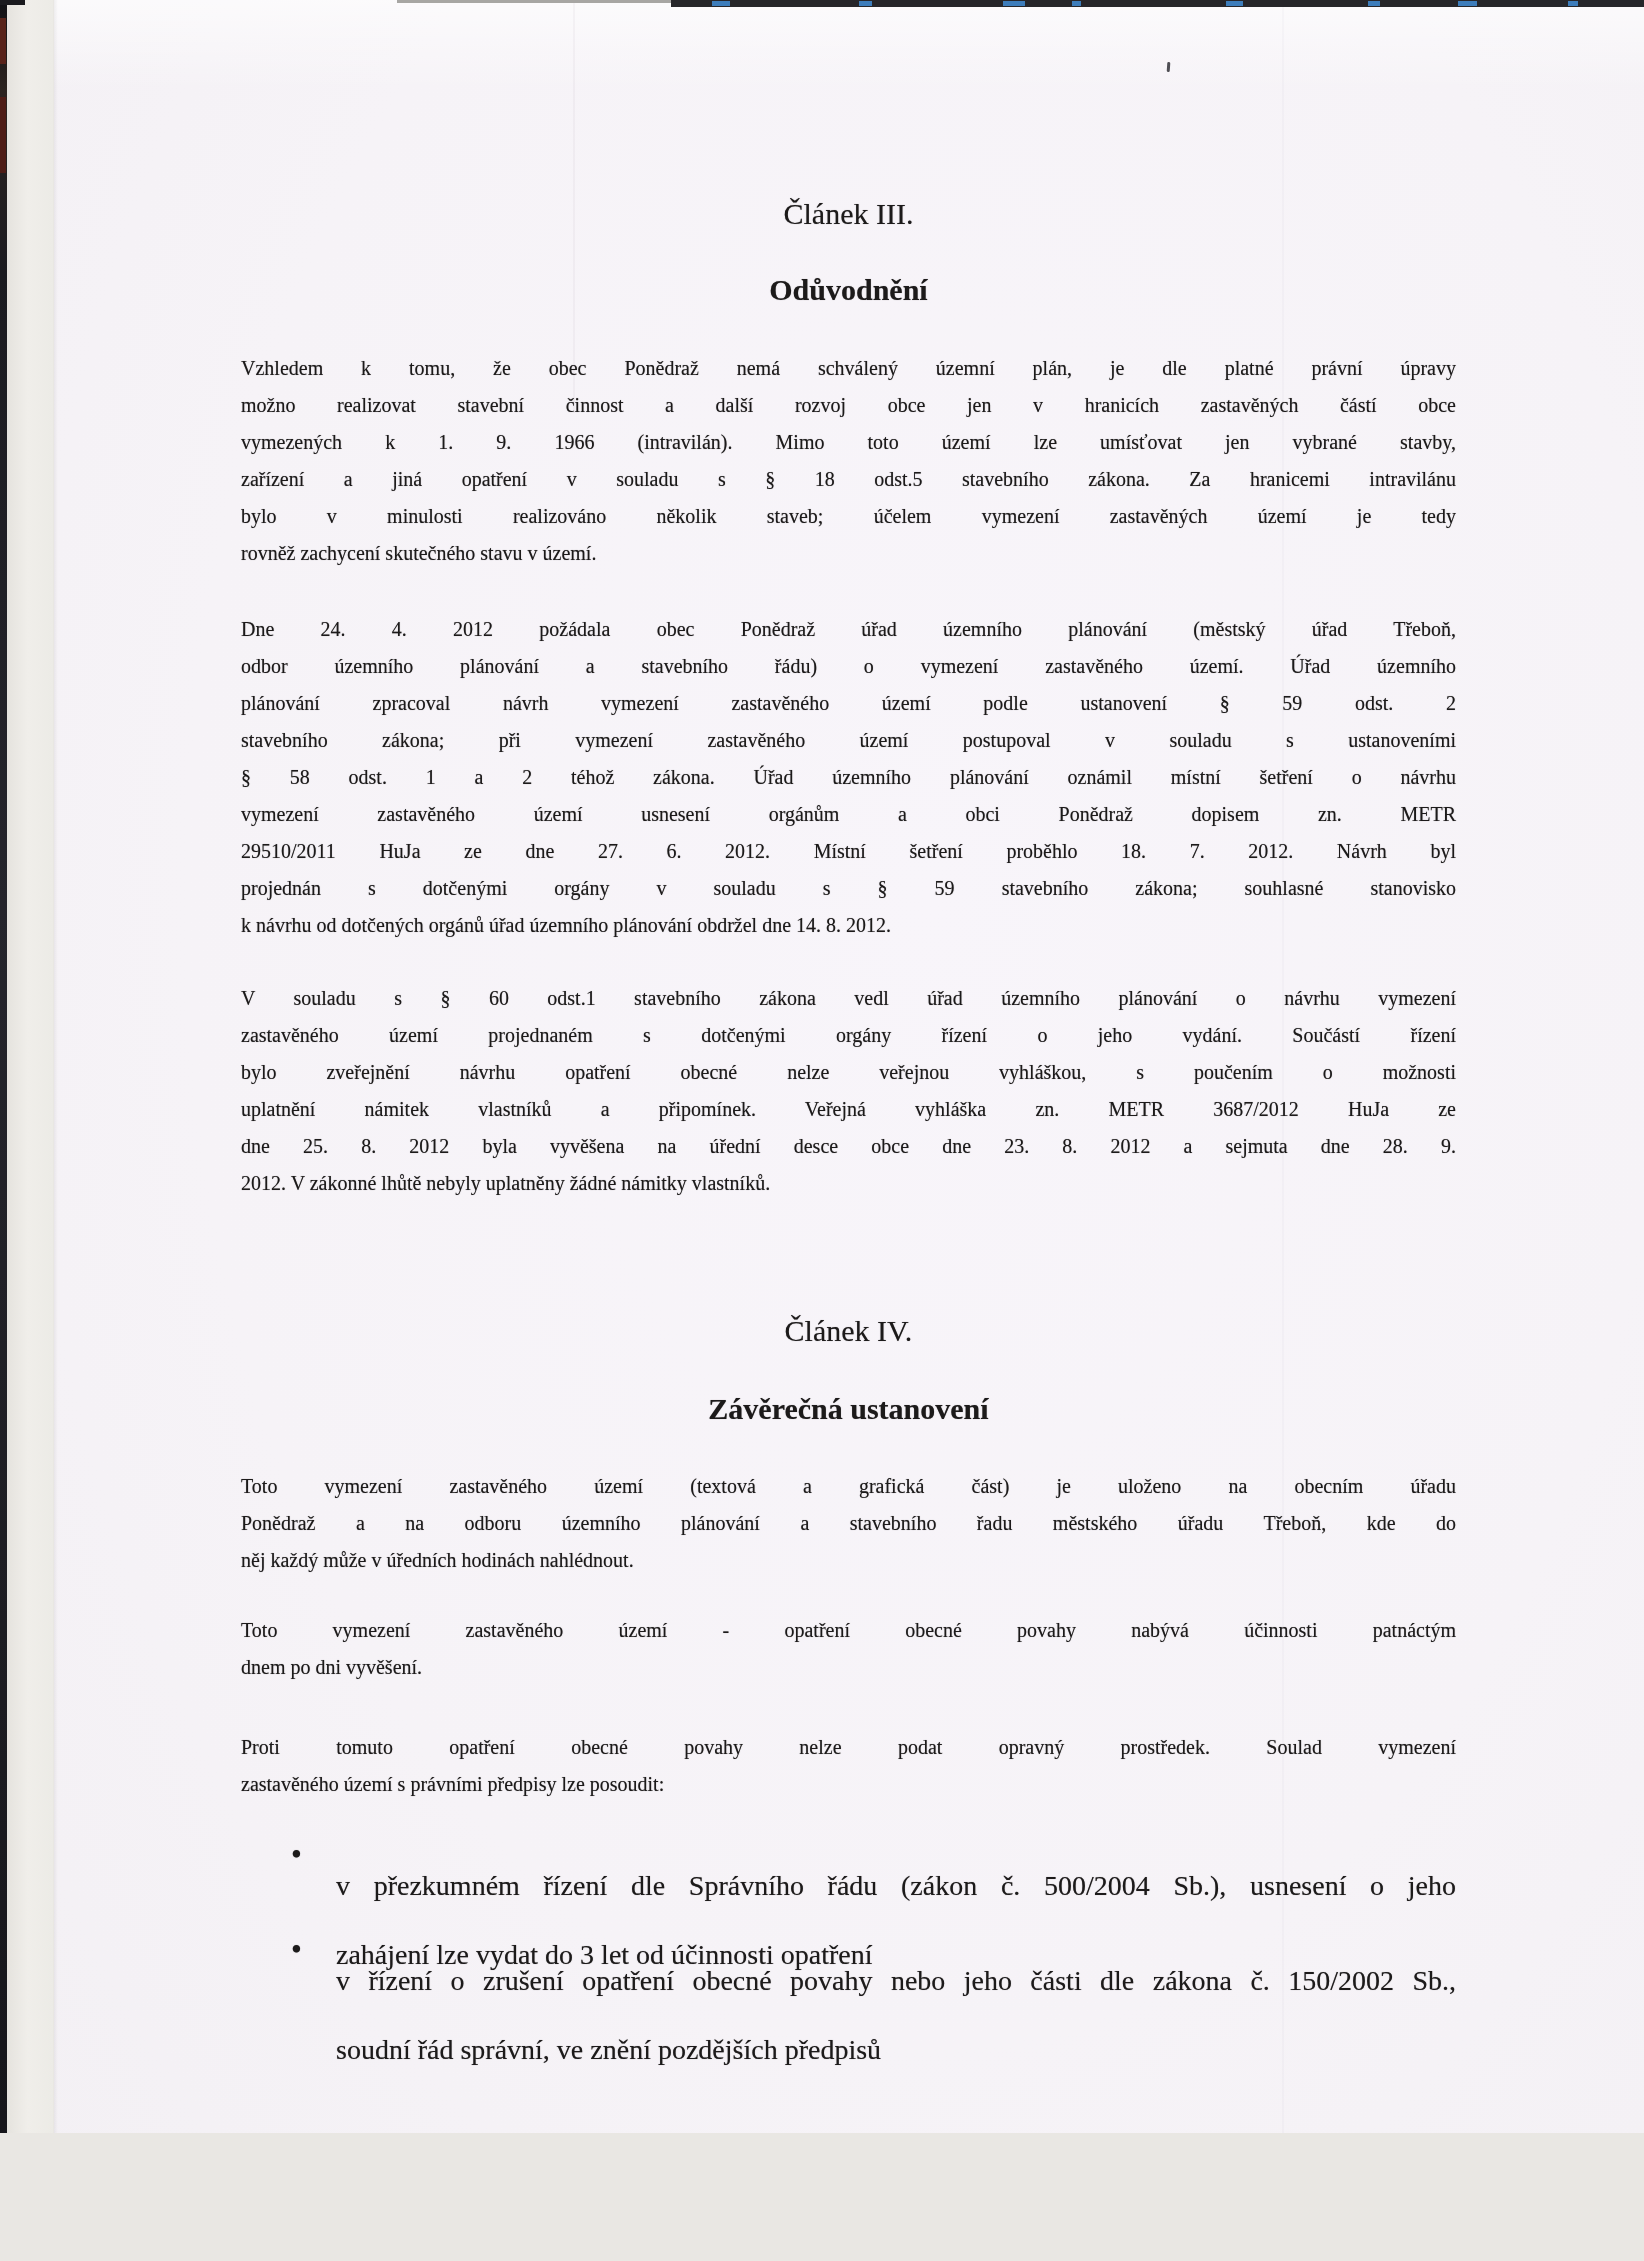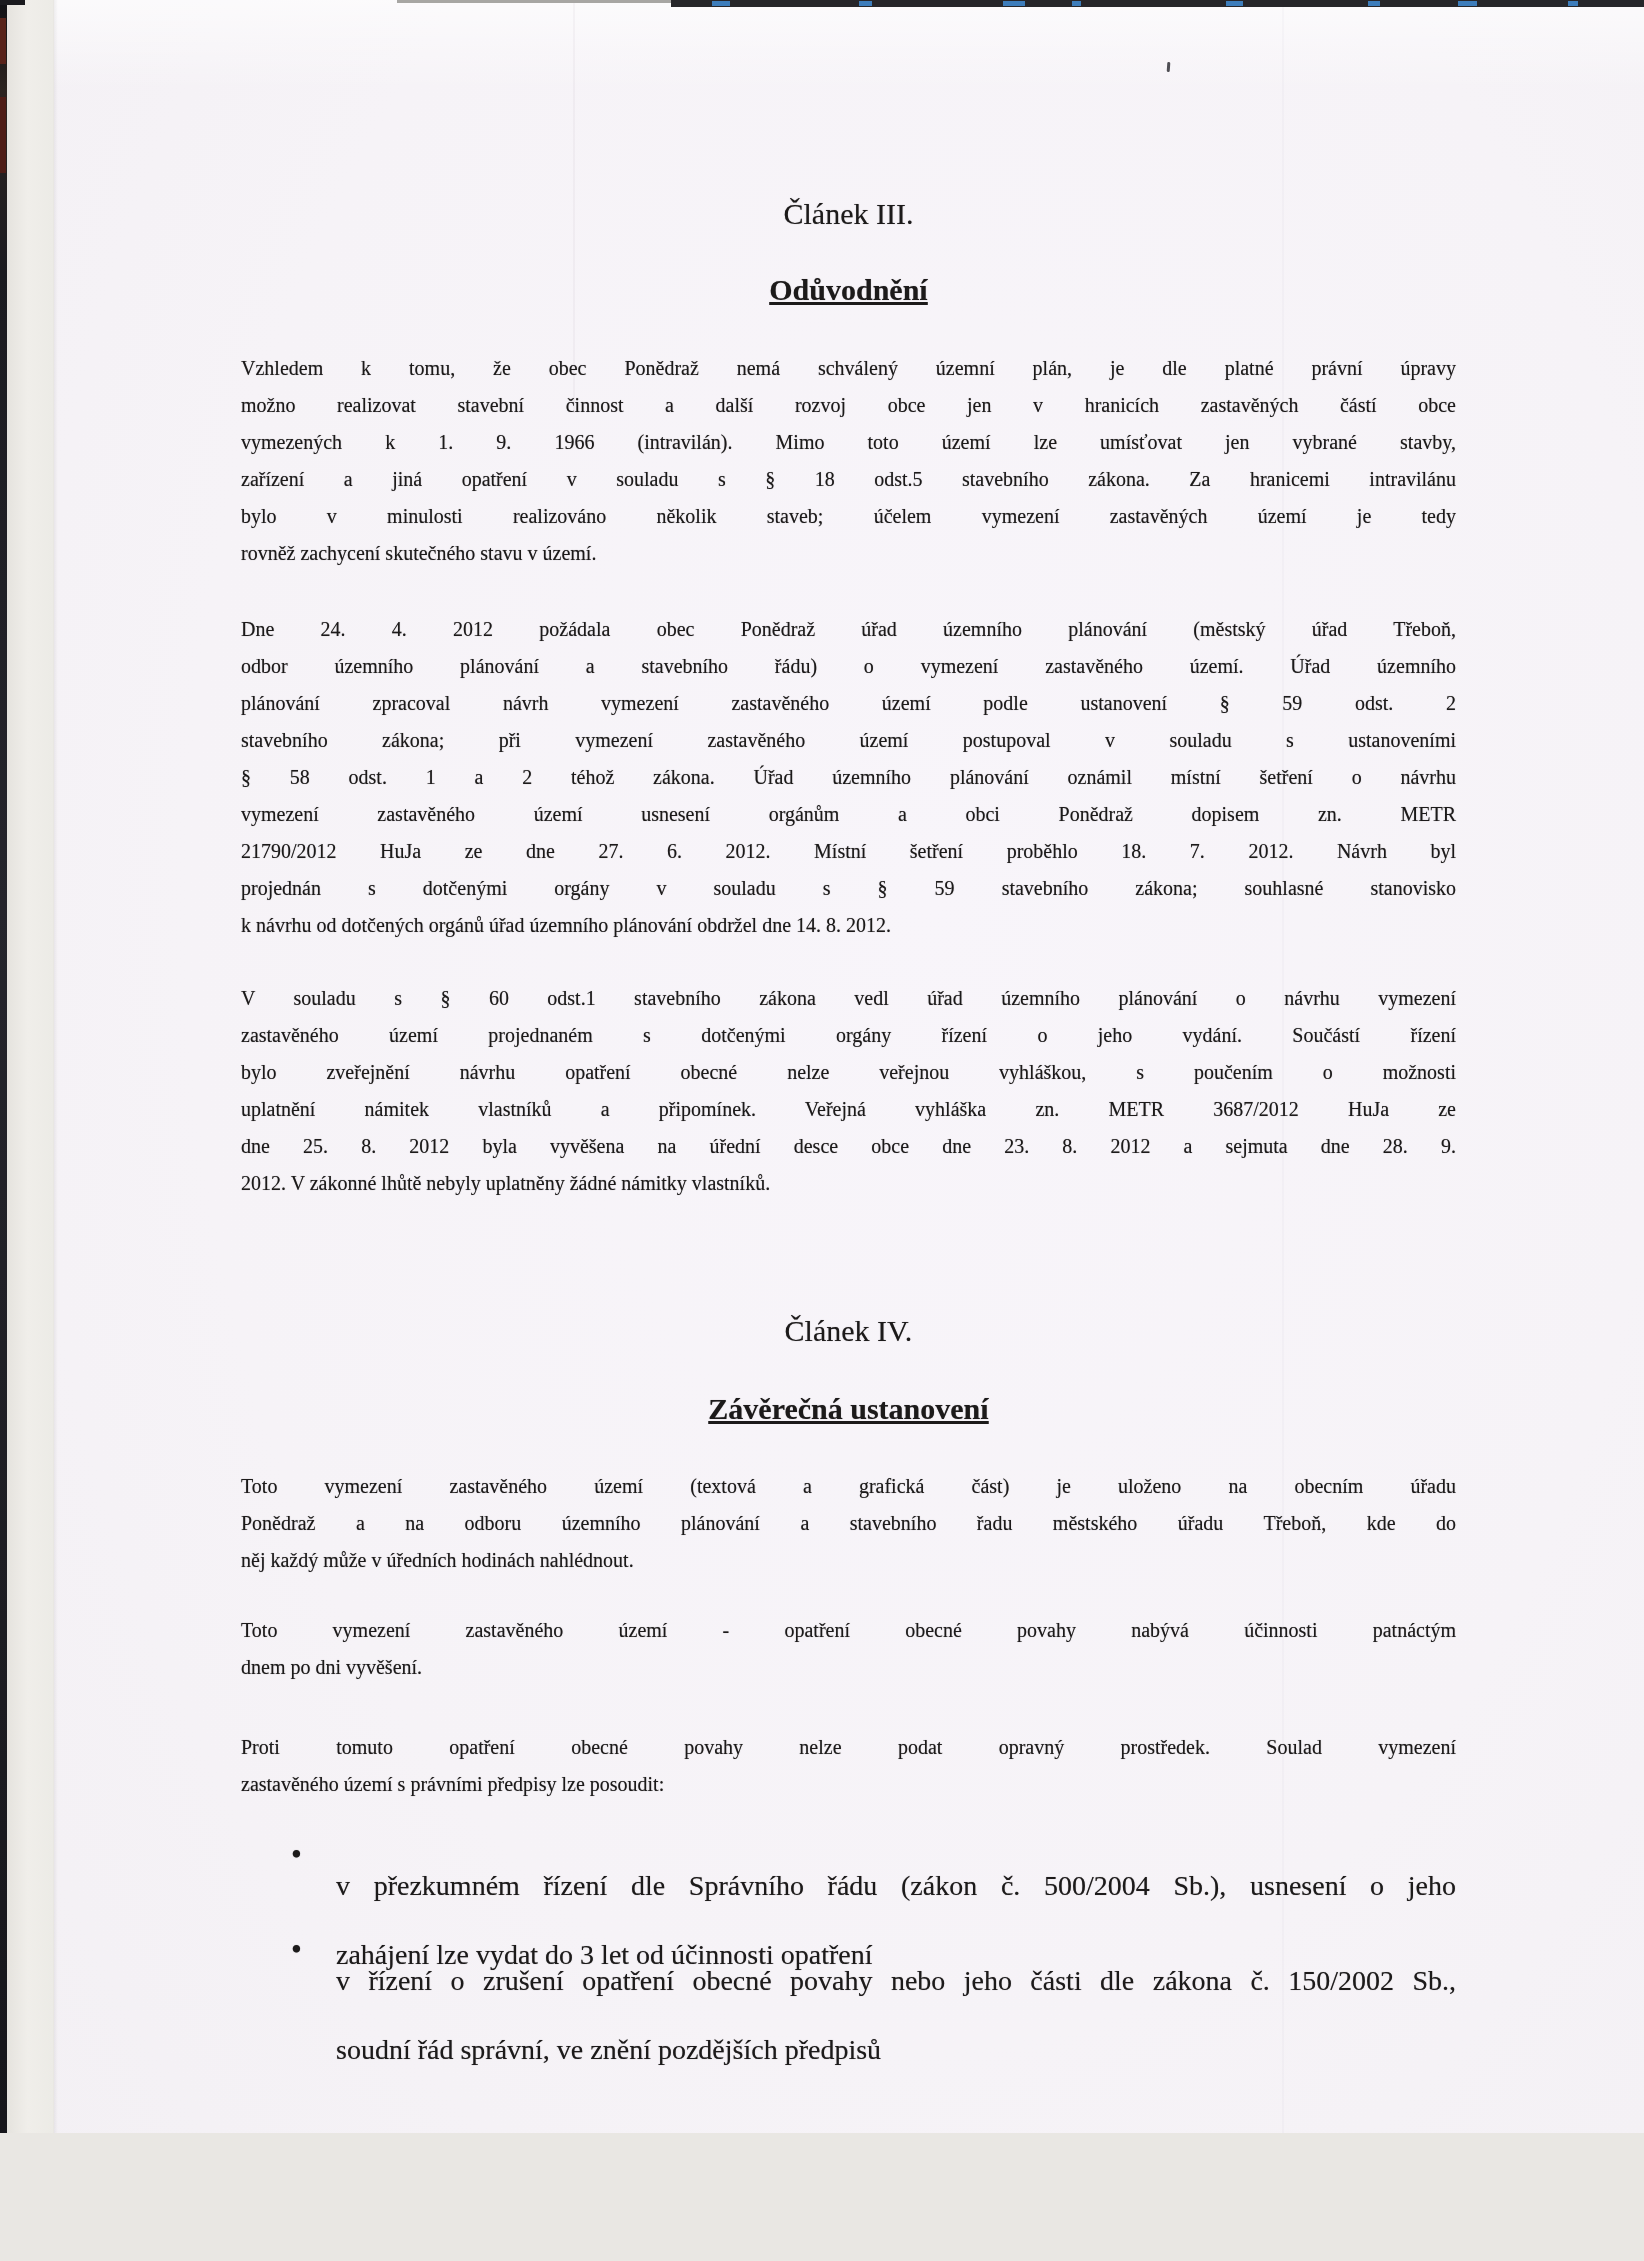--- a/index.html
+++ b/index.html
@@ -46,21 +46,21 @@
       background:rgba(90,88,96,0.45);border-radius:50%;filter:blur(0.6px);}
   .paper-speck{position:absolute;left:1167px;top:62px;width:3.2px;height:10.3px;
       background:rgba(42,42,48,0.82);border-radius:1.3px;transform:rotate(4deg);}
   .paper-dash{position:absolute;left:838px;top:2226px;width:11.6px;height:2.6px;
       background:rgba(110,110,110,0.25);filter:blur(0.6px);}
 
   
   .heading{position:absolute;left:241px;width:1215px;text-align:center;
       font-size:30px;line-height:37px;color:#1c1a1a;
       text-shadow:0 0 0.8px rgba(28,26,26,0.5);}
-  .heading.bold{font-weight:700;text-decoration:underline;}
+  .heading.bold{font-weight:700;}
   .para{position:absolute;left:241px;width:1215px;font-size:20px;line-height:37px;
       color:#1c1a1a;text-shadow:0 0 0.8px rgba(28,26,26,0.5);}
   .para .line{text-align:justify;text-align-last:justify;}
   .para .line.last{text-align-last:left;}
 
   .bullet-item{position:absolute;left:241px;width:1215px;font-size:28px;line-height:39px;
       color:#1c1a1a;text-shadow:0 0 0.8px rgba(28,26,26,0.5);}
   .bullet-item .marker{position:absolute;left:50px;top:-1.3px;font-size:31px;}
   .bullet-item .btext{margin-left:95px;width:1120px;}
   .bullet-item .btext .line{text-align:justify;text-align-last:justify;margin-top:30px;}
@@ -111,21 +111,21 @@
     <div class="line last">rovněž zachycení skutečného stavu v území.</div>
   </div>
 
   <div class="para" style="top:611px;">
     <div class="line">Dne 24. 4. 2012 požádala obec Ponědraž úřad územního plánování (městský úřad Třeboň,</div>
     <div class="line">odbor územního plánování a stavebního řádu) o vymezení zastavěného území. Úřad územního</div>
     <div class="line">plánování zpracoval návrh vymezení zastavěného území podle ustanovení § 59 odst. 2</div>
     <div class="line">stavebního zákona; při vymezení zastavěného území postupoval v souladu s ustanoveními</div>
     <div class="line">§ 58 odst. 1 a 2 téhož zákona. Úřad územního plánování oznámil místní šetření o návrhu</div>
     <div class="line">vymezení zastavěného území usnesení orgánům a obci Ponědraž dopisem zn. METR</div>
-    <div class="line">21790/2012 HuJa ze dne 27. 6. 2012. Místní šetření proběhlo 18. 7. 2012. Návrh byl</div>
+    <div class="line">29510/2011 HuJa ze dne 27. 6. 2012. Místní šetření proběhlo 18. 7. 2012. Návrh byl</div>
     <div class="line">projednán s dotčenými orgány v souladu s § 59 stavebního zákona; souhlasné stanovisko</div>
     <div class="line last">k návrhu od dotčených orgánů úřad územního plánování obdržel dne 14. 8. 2012.</div>
   </div>
 
   <div class="para" style="top:980px;">
     <div class="line">V souladu s § 60 odst.1 stavebního zákona vedl úřad územního plánování o návrhu vymezení</div>
     <div class="line">zastavěného území projednaném s dotčenými orgány řízení o jeho vydání. Součástí řízení</div>
     <div class="line">bylo zveřejnění návrhu opatření obecné nelze veřejnou vyhláškou, s poučením o možnosti</div>
     <div class="line">uplatnění námitek vlastníků a připomínek. Veřejná vyhláška zn. METR 3687/2012 HuJa ze</div>
     <div class="line">dne 25. 8. 2012 byla vyvěšena na úřední desce obce dne 23. 8. 2012 a sejmuta dne 28. 9.</div>

